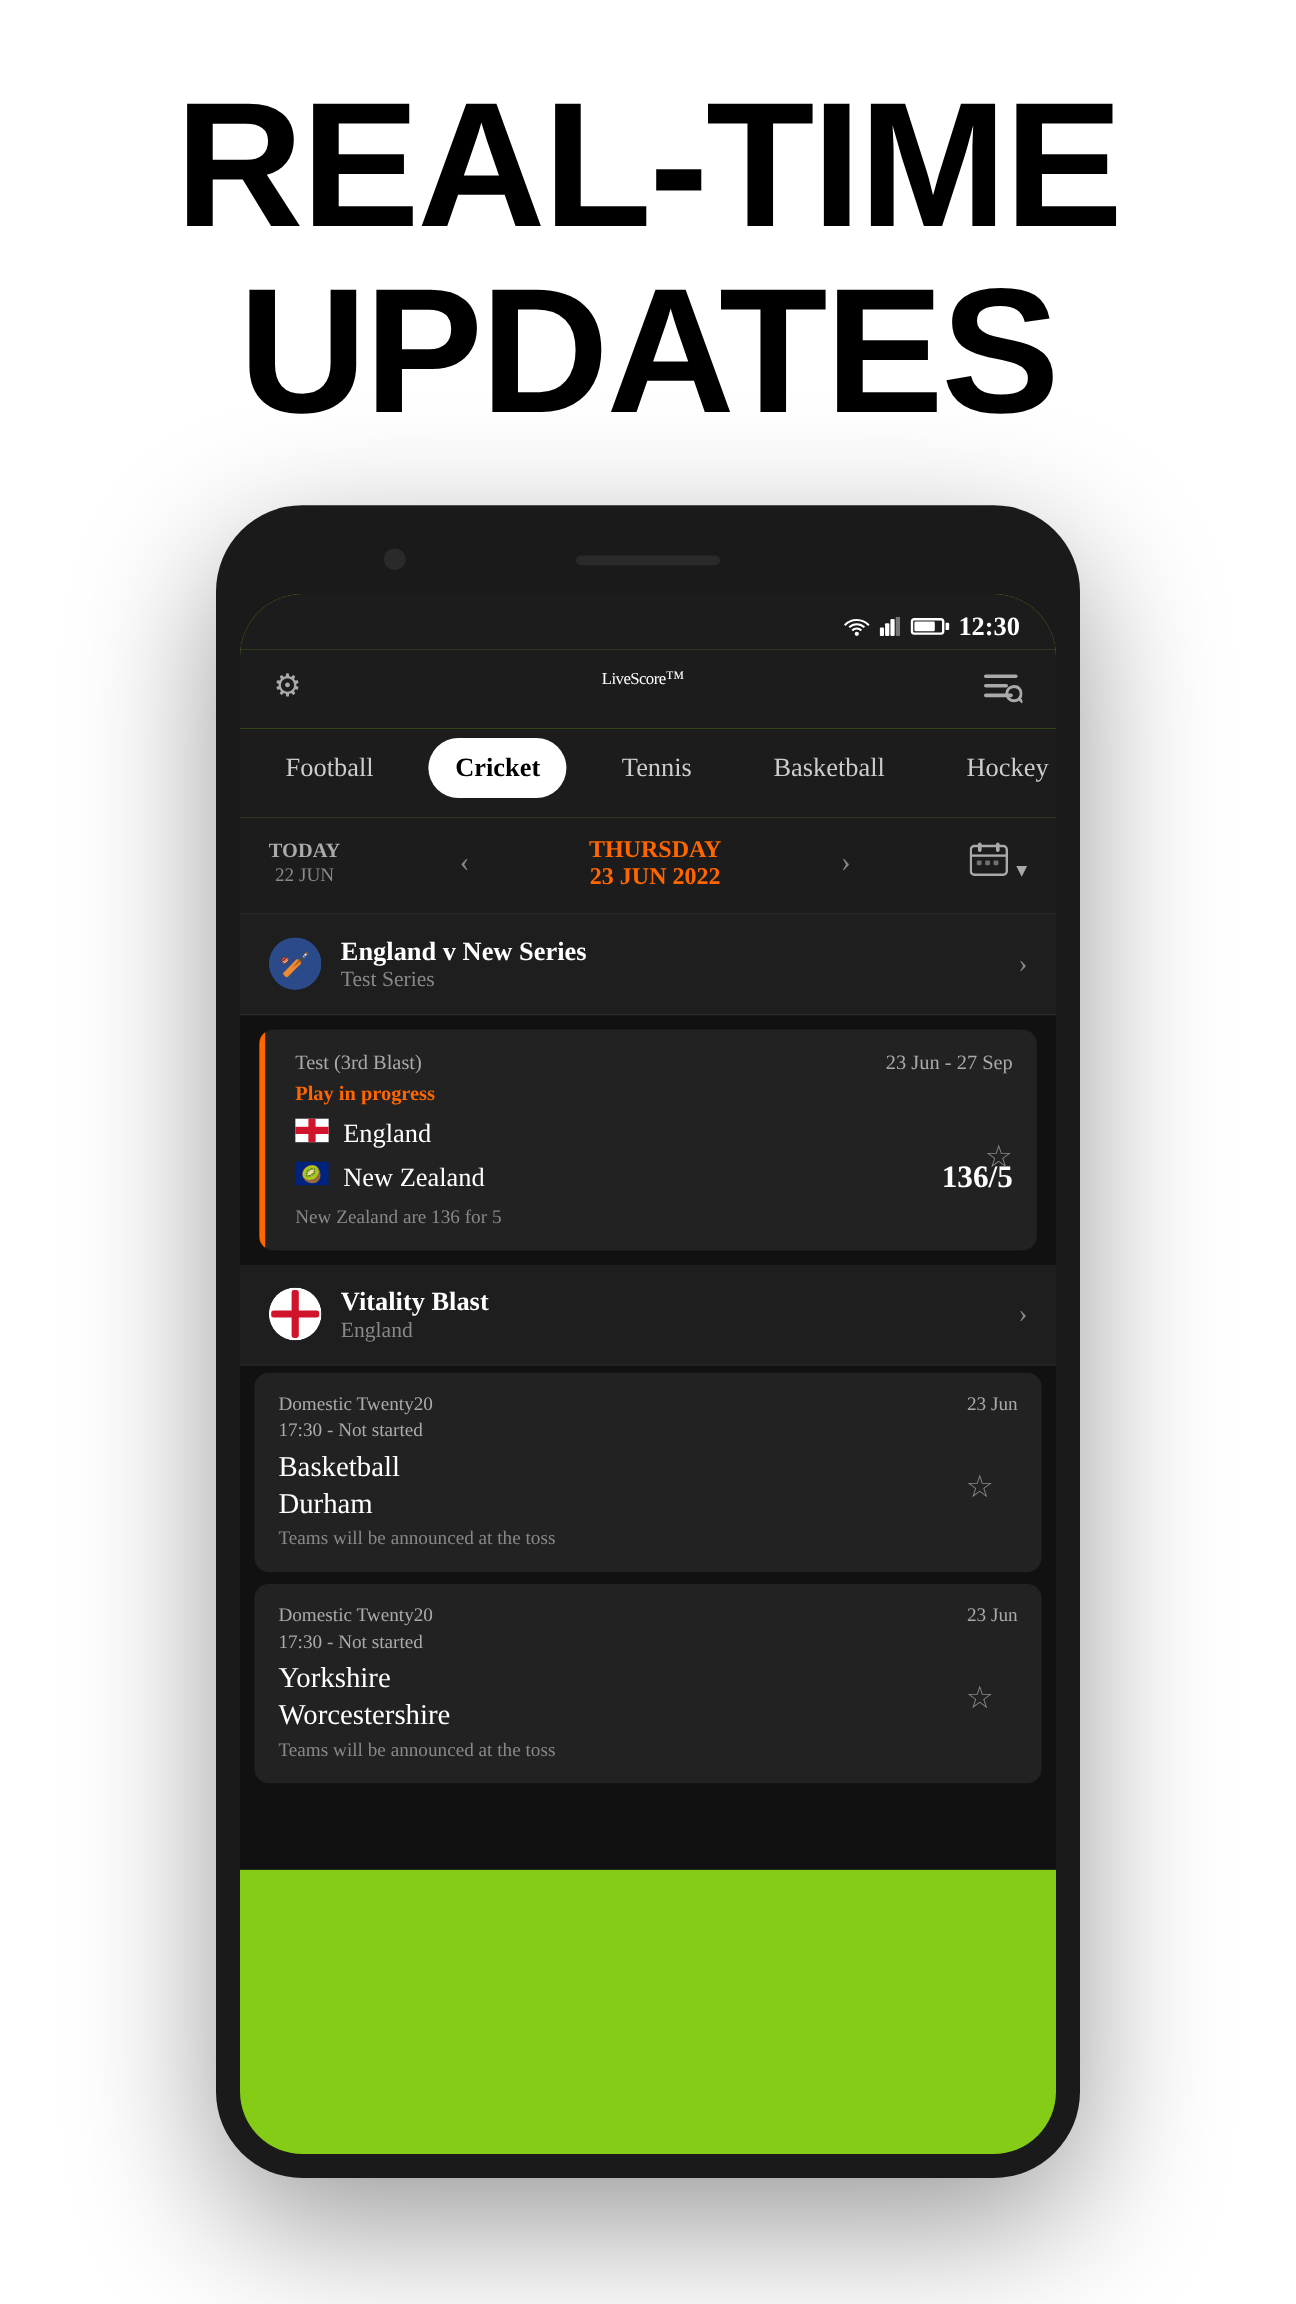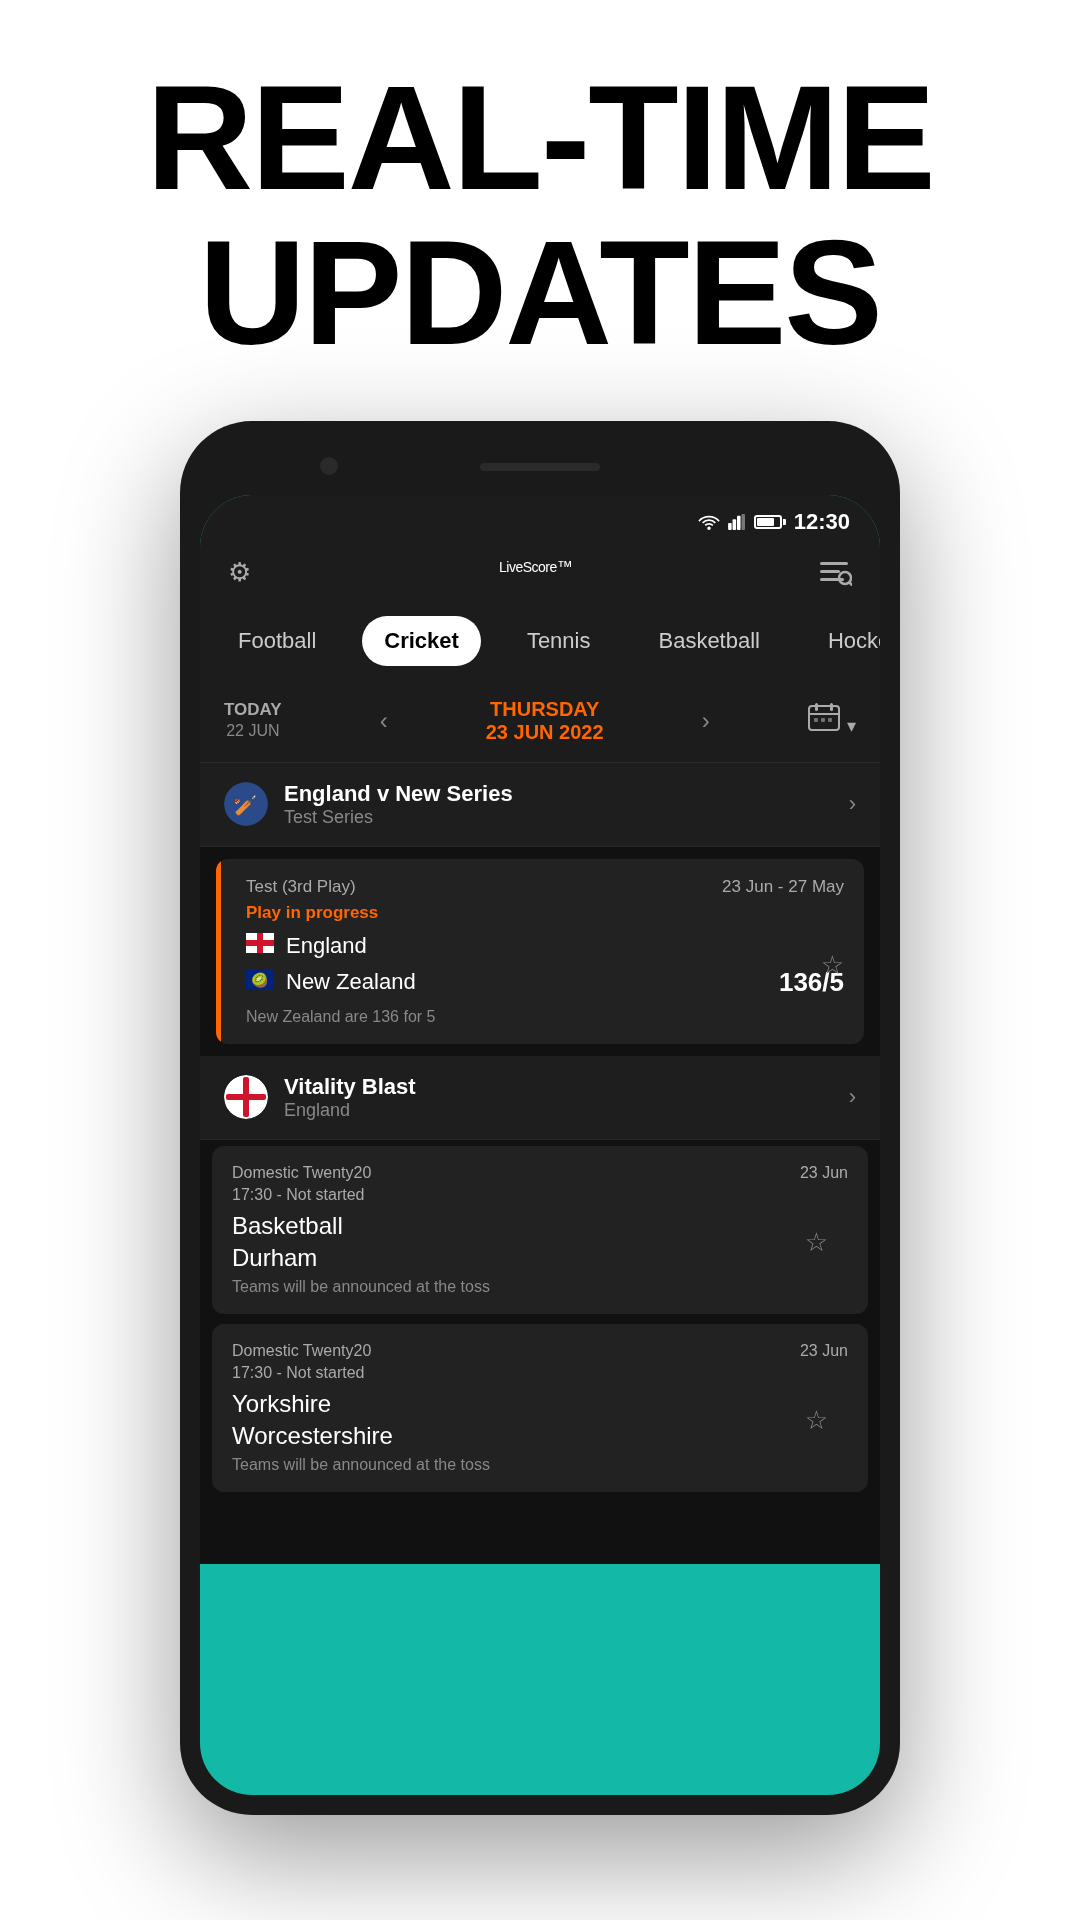--- a/index.html
+++ b/index.html
@@ -66,24 +66,25 @@
       background: #2a2a2a;
       border-radius: 4px;
       position: absolute;
       top: 22px;
       left: 50%;
       transform: translateX(-50%);
     }
 
     
     .phone-screen {
-      background: #14b8a6;
+      background: #84cc16;
       border-radius: 52px;
       overflow: hidden;
       min-height: 1300px;
+      font-family: Liberation Serif, serif;
     }
 
     
     .status-bar {
       background: #1c1c1c;
       display: flex;
       justify-content: flex-end;
       align-items: center;
       padding: 14px 30px 6px;
       gap: 10px;
@@ -517,22 +518,22 @@
             <div class="comp-name">England v New Series</div>
             <div class="comp-sub">Test Series</div>
           </div>
           <span class="comp-arrow">›</span>
         </div>
 
         <div class="match-card">
           <div class="orange-bar"></div>
           <div style="padding-left: 10px;">
             <div class="match-meta">
-              <span class="match-type">Test (3rd Play)</span>
-              <span class="match-dates">23 Jun - 27 May</span>
+              <span class="match-type">Test (3rd Blast)</span>
+              <span class="match-dates">23 Jun - 27 Sep</span>
             </div>
             <div class="match-status">Play in progress</div>
             <div class="match-teams">
               <div class="team-row">
                 <div class="team-name-wrap">
                   <span class="team-flag">
                     <svg width="28" height="20" viewBox="0 0 28 20">
                       <rect width="28" height="20" fill="white"></rect>
                       <rect x="11" y="0" width="6" height="20" fill="#cf142b"></rect>
                       <rect x="0" y="7" width="28" height="6" fill="#cf142b"></rect>

